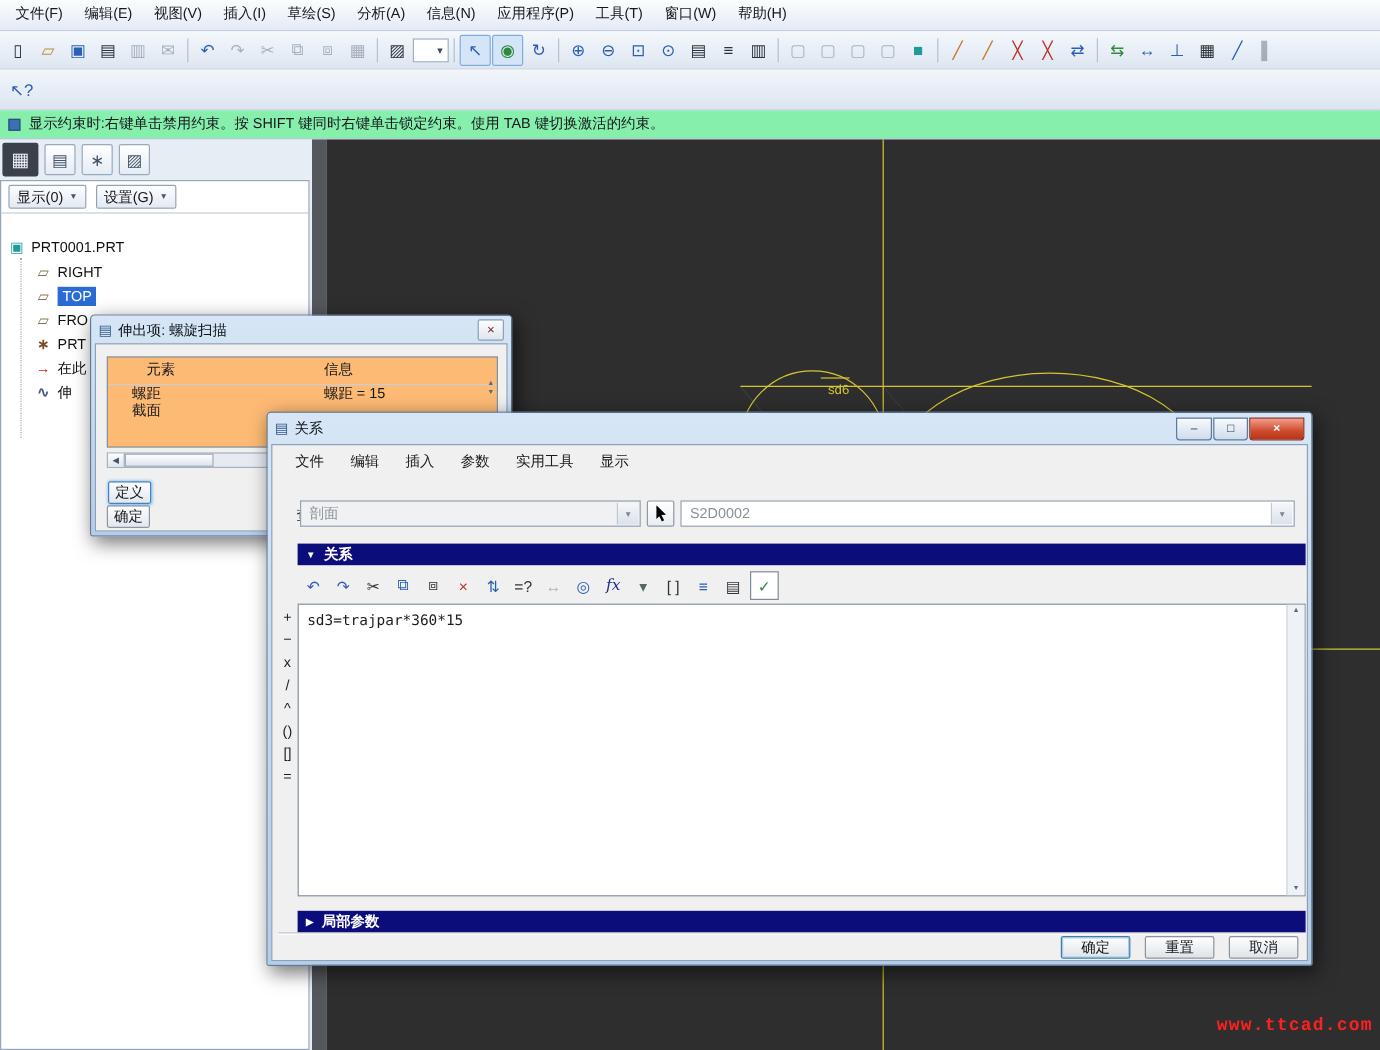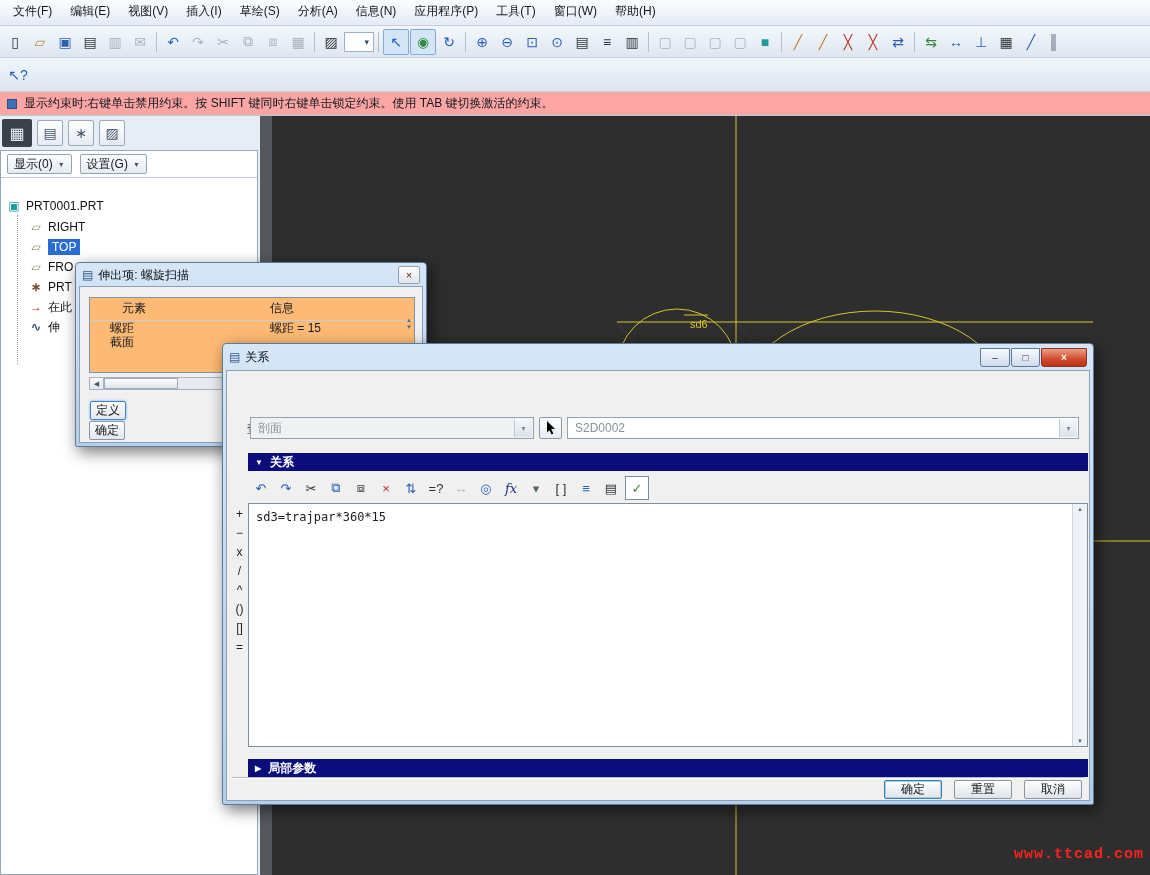--- a/index.html
+++ b/index.html
@@ -24,21 +24,21 @@
   .tbi.sep{width:1px;height:20px;background:#b4c0d0;margin:0 3px;font-size:0;}
   .tbi.drop{width:30px;height:20px;border:1px solid #9fb0c4;background:#fff;
     font-size:9px;color:#56импort677;justify-content:flex-end;padding-right:4px;box-sizing:border-box;}
   .tbi.act{background:#d4e5f8;border:1px solid #83acd9;border-radius:2px;}
   .tbi.gray{opacity:.38;}
   .c-blue{color:#2b5fb4;} .c-red{color:#c03028;} .c-orange{color:#c7782a;}
   .c-green{color:#2f8a3c;} .c-teal{color:#1f9b9b;} .c-dark{color:#2d3339;}
   .c-amber{color:#b98f3e;} .fx{font-style:italic;font-family:"DejaVu Serif",serif;font-size:13px;color:#1c2f8a;}
   .drop2{width:12px;font-size:9px;color:#566;}
   .box{border:1px solid #7d8a98;width:20px;height:18px;font-size:11px;background:#fff;}
-  .msgbar{position:absolute;left:0;top:92px;width:100%;height:24px;background:#fca5a5;
+  .msgbar{position:absolute;left:0;top:92px;width:100%;height:24px;background:#86efac;
     border-bottom:1px solid #b9c9dd;display:flex;align-items:center;gap:7px;
     padding-left:7px;box-sizing:border-box;font-size:12px;color:#14181d;z-index:3;text-align:right;}
   .msg-dot{width:8px;height:8px;background:#3d6fb4;border:1px solid #27517f;flex:0 0 auto;}
 
   
   .left-panel{position:absolute;left:0;top:116px;width:260px;bottom:0;background:#e7edf5;z-index:2;}
   .panel-tools{position:absolute;left:2px;top:3px;display:flex;gap:5px;align-items:center;}
   .ptool{width:24px;height:24px;display:inline-flex;align-items:center;justify-content:center;
     font-size:14px;color:#44566a;}
   .ptool.tool-btn{background:linear-gradient(#ffffff,#e6ecf4);border:1px solid #9aaabd;border-radius:2px;}
@@ -414,20 +414,34 @@
   <div class="dtitle">
     <span class="dic">▤</span>
     <span class="dtxt">关系</span>
     <span class="caption">
       <span class="cap min">–</span>
       <span class="cap max">□</span>
       <span class="cap close">×</span>
     </span>
   </div>
   <div class="dbody">
+    <div class="d2-menu">
+
+        <span class="menu-item">文件</span>
+
+        <span class="menu-item">编辑</span>
+
+        <span class="menu-item">插入</span>
+
+        <span class="menu-item">参数</span>
+
+        <span class="menu-item">实用工具</span>
+
+        <span class="menu-item">显示</span>
+      </div>
     <div class="lookup-label">查找范围</div>
 
     <div class="combo combo1 disabled">
       <span>剖面</span>
       <span class="arr">▾</span>
     </div>
     <div class="ptr-btn">
       <svg width="12" height="14" viewBox="0 0 12 14">
         <path d="M2 0 L10 8 L6.2 8.2 L8.4 12.6 L6.6 13.6 L4.4 9.2 L2 11.6 Z" fill="#1c2averaging530"></path>
       </svg>

